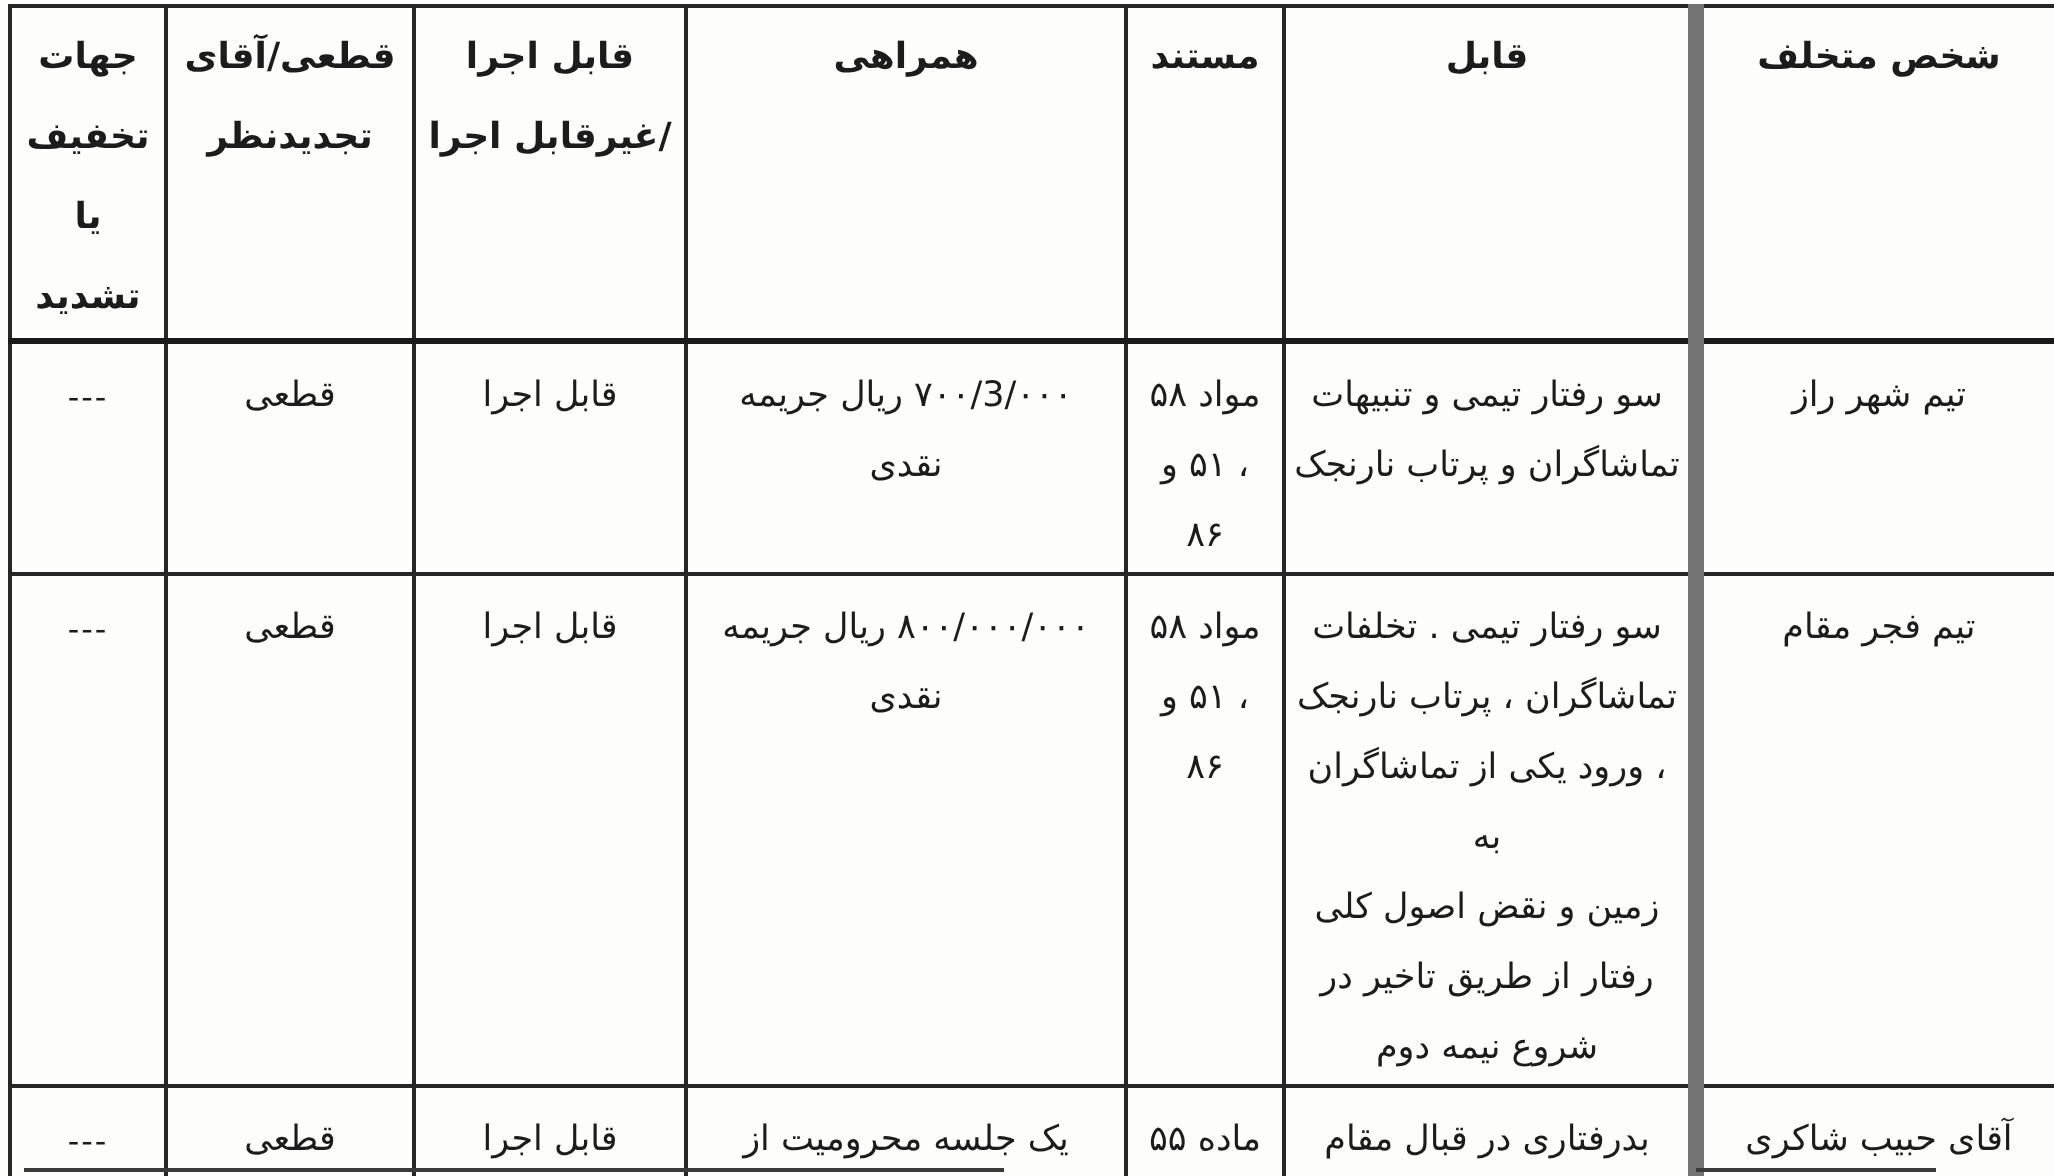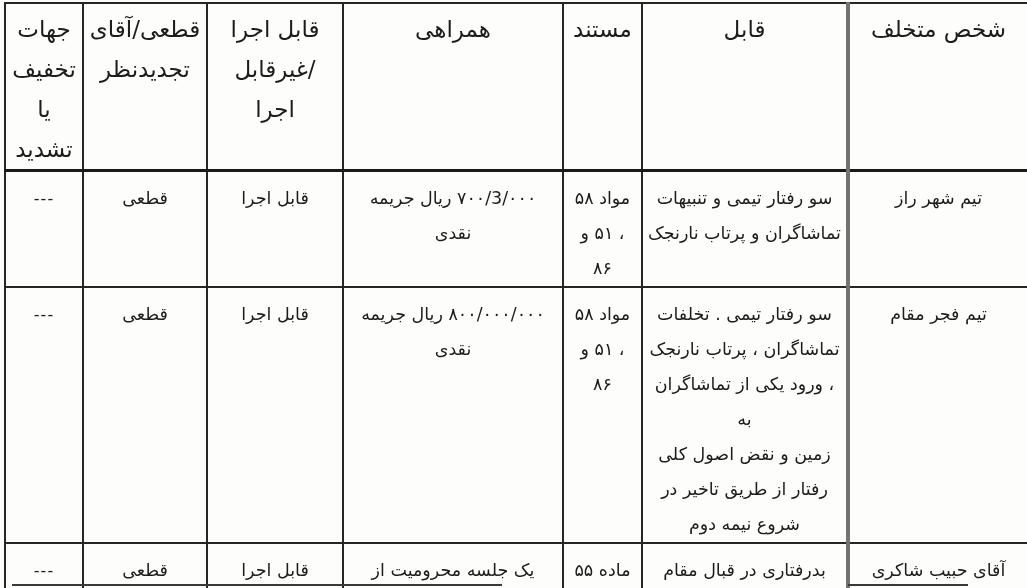--- a/index.html
+++ b/index.html
@@ -22,24 +22,24 @@
   th,td{
     border:2px solid #262626;
     vertical-align:top;
     text-align:center;
     white-space:pre-line;
     padding:0 4px;
     box-sizing:border-box;
     overflow:visible;
   }
   
-  th.col-person, td.col-person{border-left:4px solid #737373;border-right:none;}
+  th.col-person, td.col-person{border-left:8px solid #737373;border-right:none;}
   thead th{
-    font-weight:normal;
-    font-size:23px;
+    font-weight:bold;
+    font-size:18px;
     line-height:40px;
     padding-top:5px;
     height:146px;
     border-bottom:3px solid #1a1a1a;
   }
   tbody td{
     font-size:17.5px;
     line-height:35px;
     padding-top:9px;
   }

